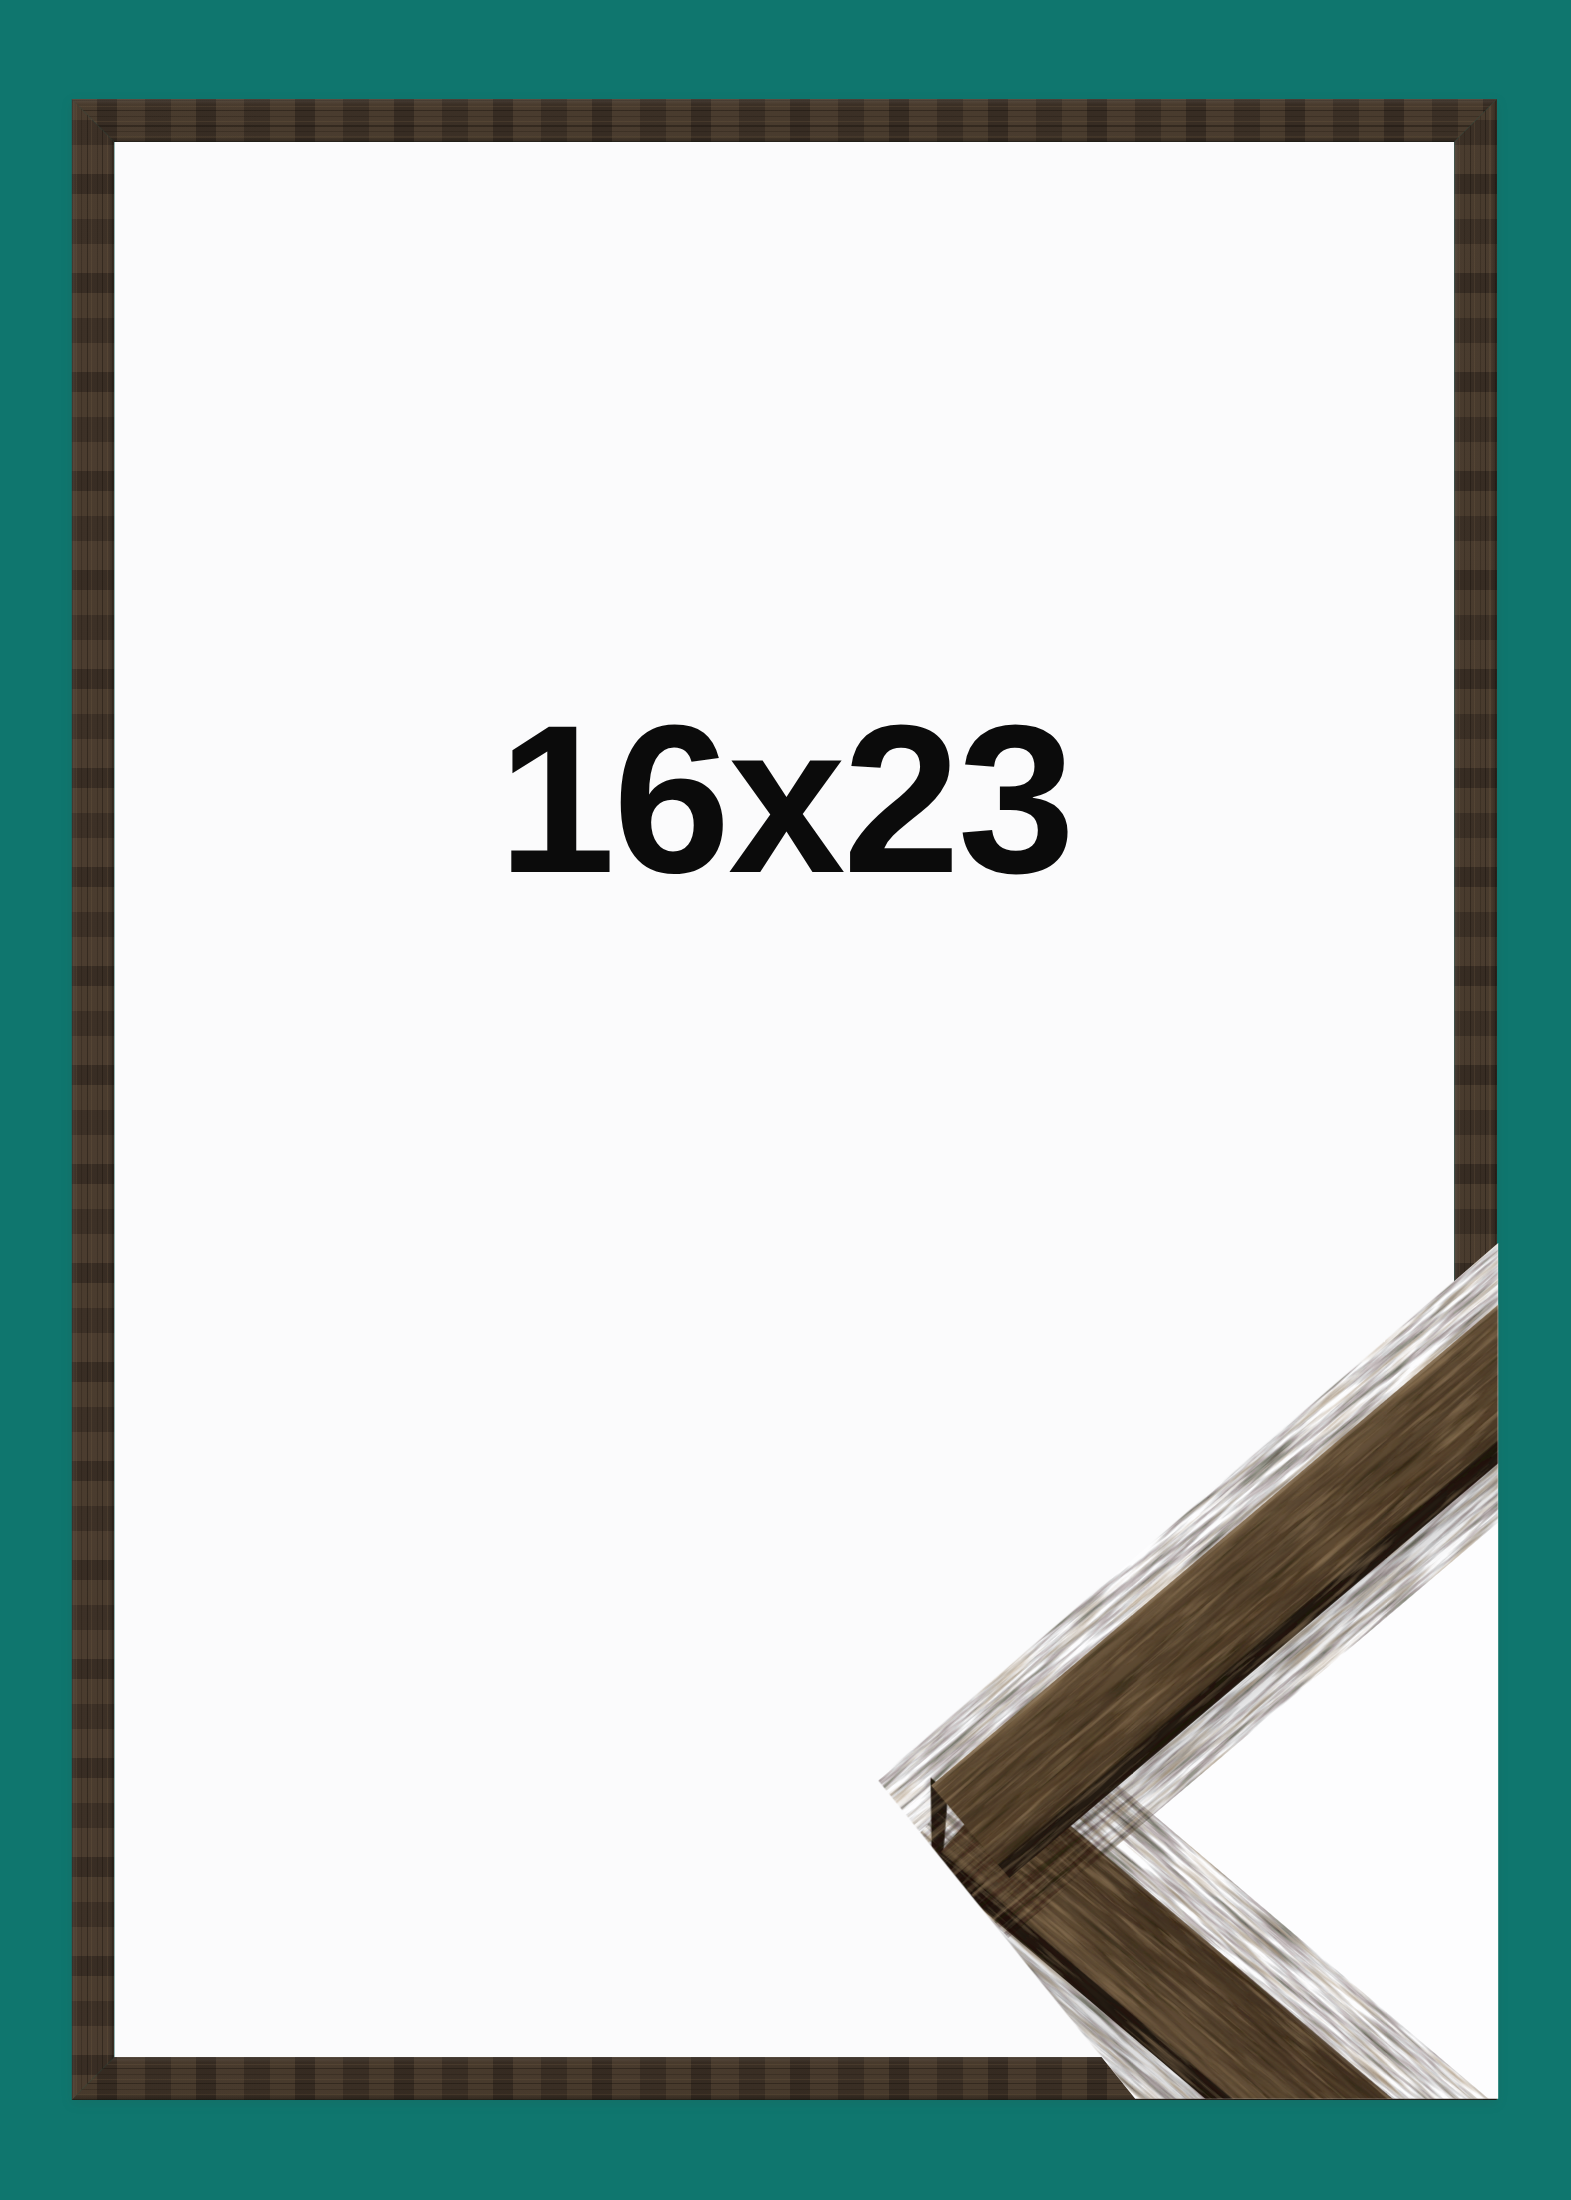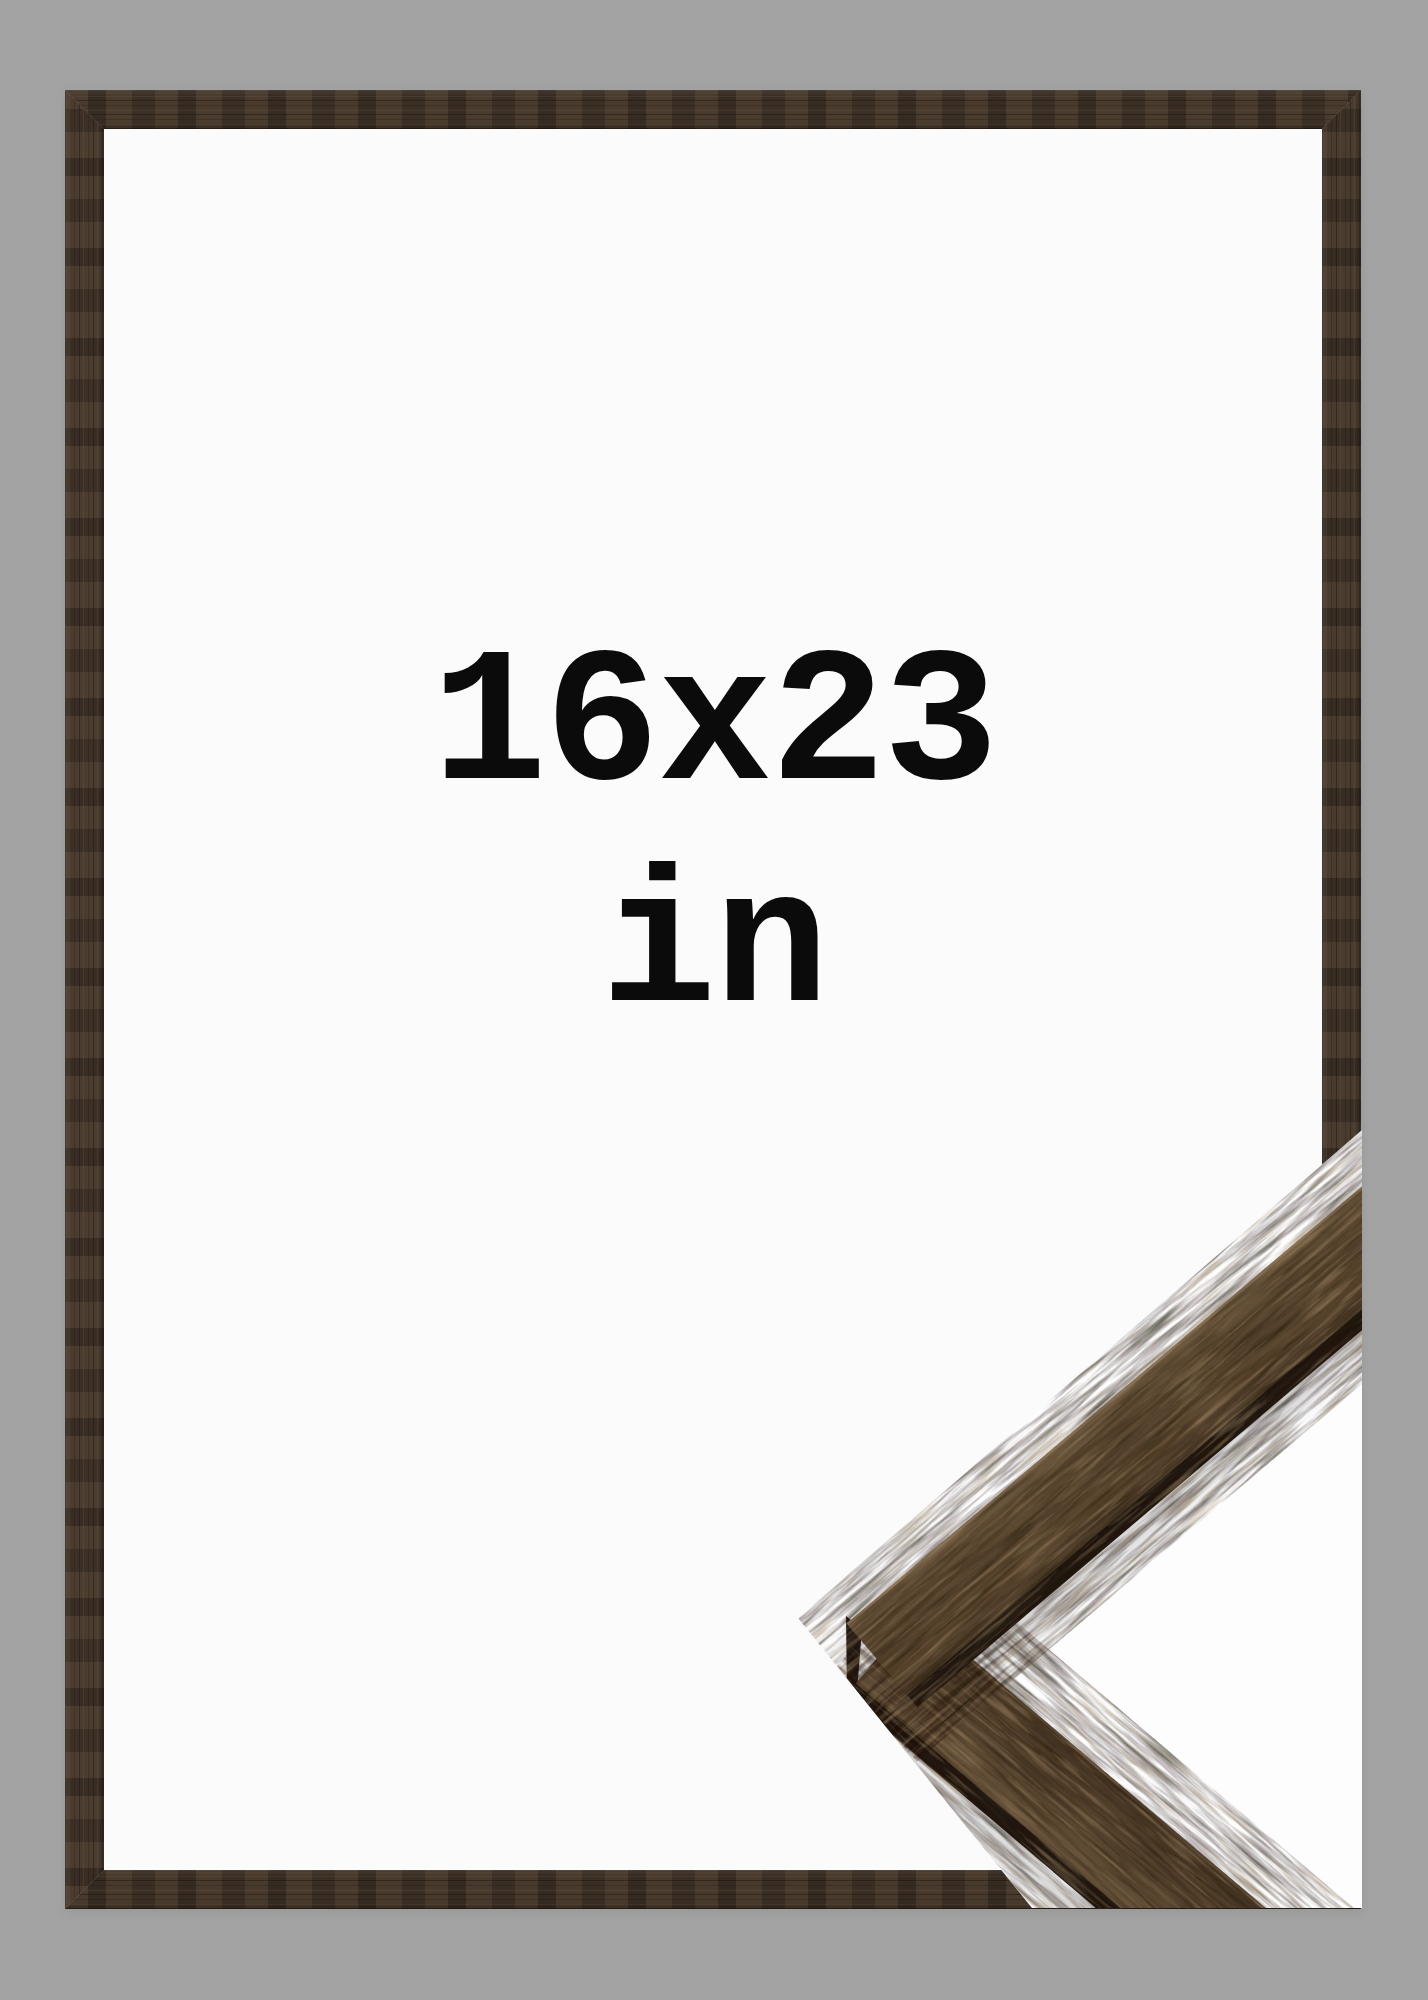--- a/index.html
+++ b/index.html
@@ -50,33 +50,32 @@
   }
   
   .sample-svg{
     position:absolute;left:0;top:0;z-index:5;
     pointer-events:none;
   }
 </style>
 </head>
 <body>
 
-<div class="canvas" style="background:#a3a3a3;font-family:Liberation Mono, monospace;">
+<div class="canvas" style="background:#0f766e;">
 
   <div class="frame" style="filter:drop-shadow(0 3px 5px rgba(60,50,40,.10));">
     <div class="opening" style="background:#fbfbfc;"></div>
     <div class="bar h top" style="background-color:#40342a;"></div>
     <div class="bar h bottom" style="background-color:#3e3228;"></div>
     <div class="bar v left" style="background-color:#42352b;"></div>
     <div class="bar v right" style="background-color:#40342a;"></div>
   </div>
 
   <div class="size-text" style="color:#0b0b0b;">
     <div>16x23</div>
-    <div>in</div>
   </div>
 
   <svg class="sample-svg" width="1428" height="2000" viewBox="0 0 1428 2000">
     <defs>
       <clipPath id="ovl">
         <polygon points="798,1618 1362,1130 1362,1908 1032,1908"></polygon>
       </clipPath>
       <linearGradient id="woodU" x1="0" y1="0" x2="0" y2="1">
         <stop offset="0" stop-color="#7a6347"></stop>
         <stop offset="0.12" stop-color="#66523a"></stop>

